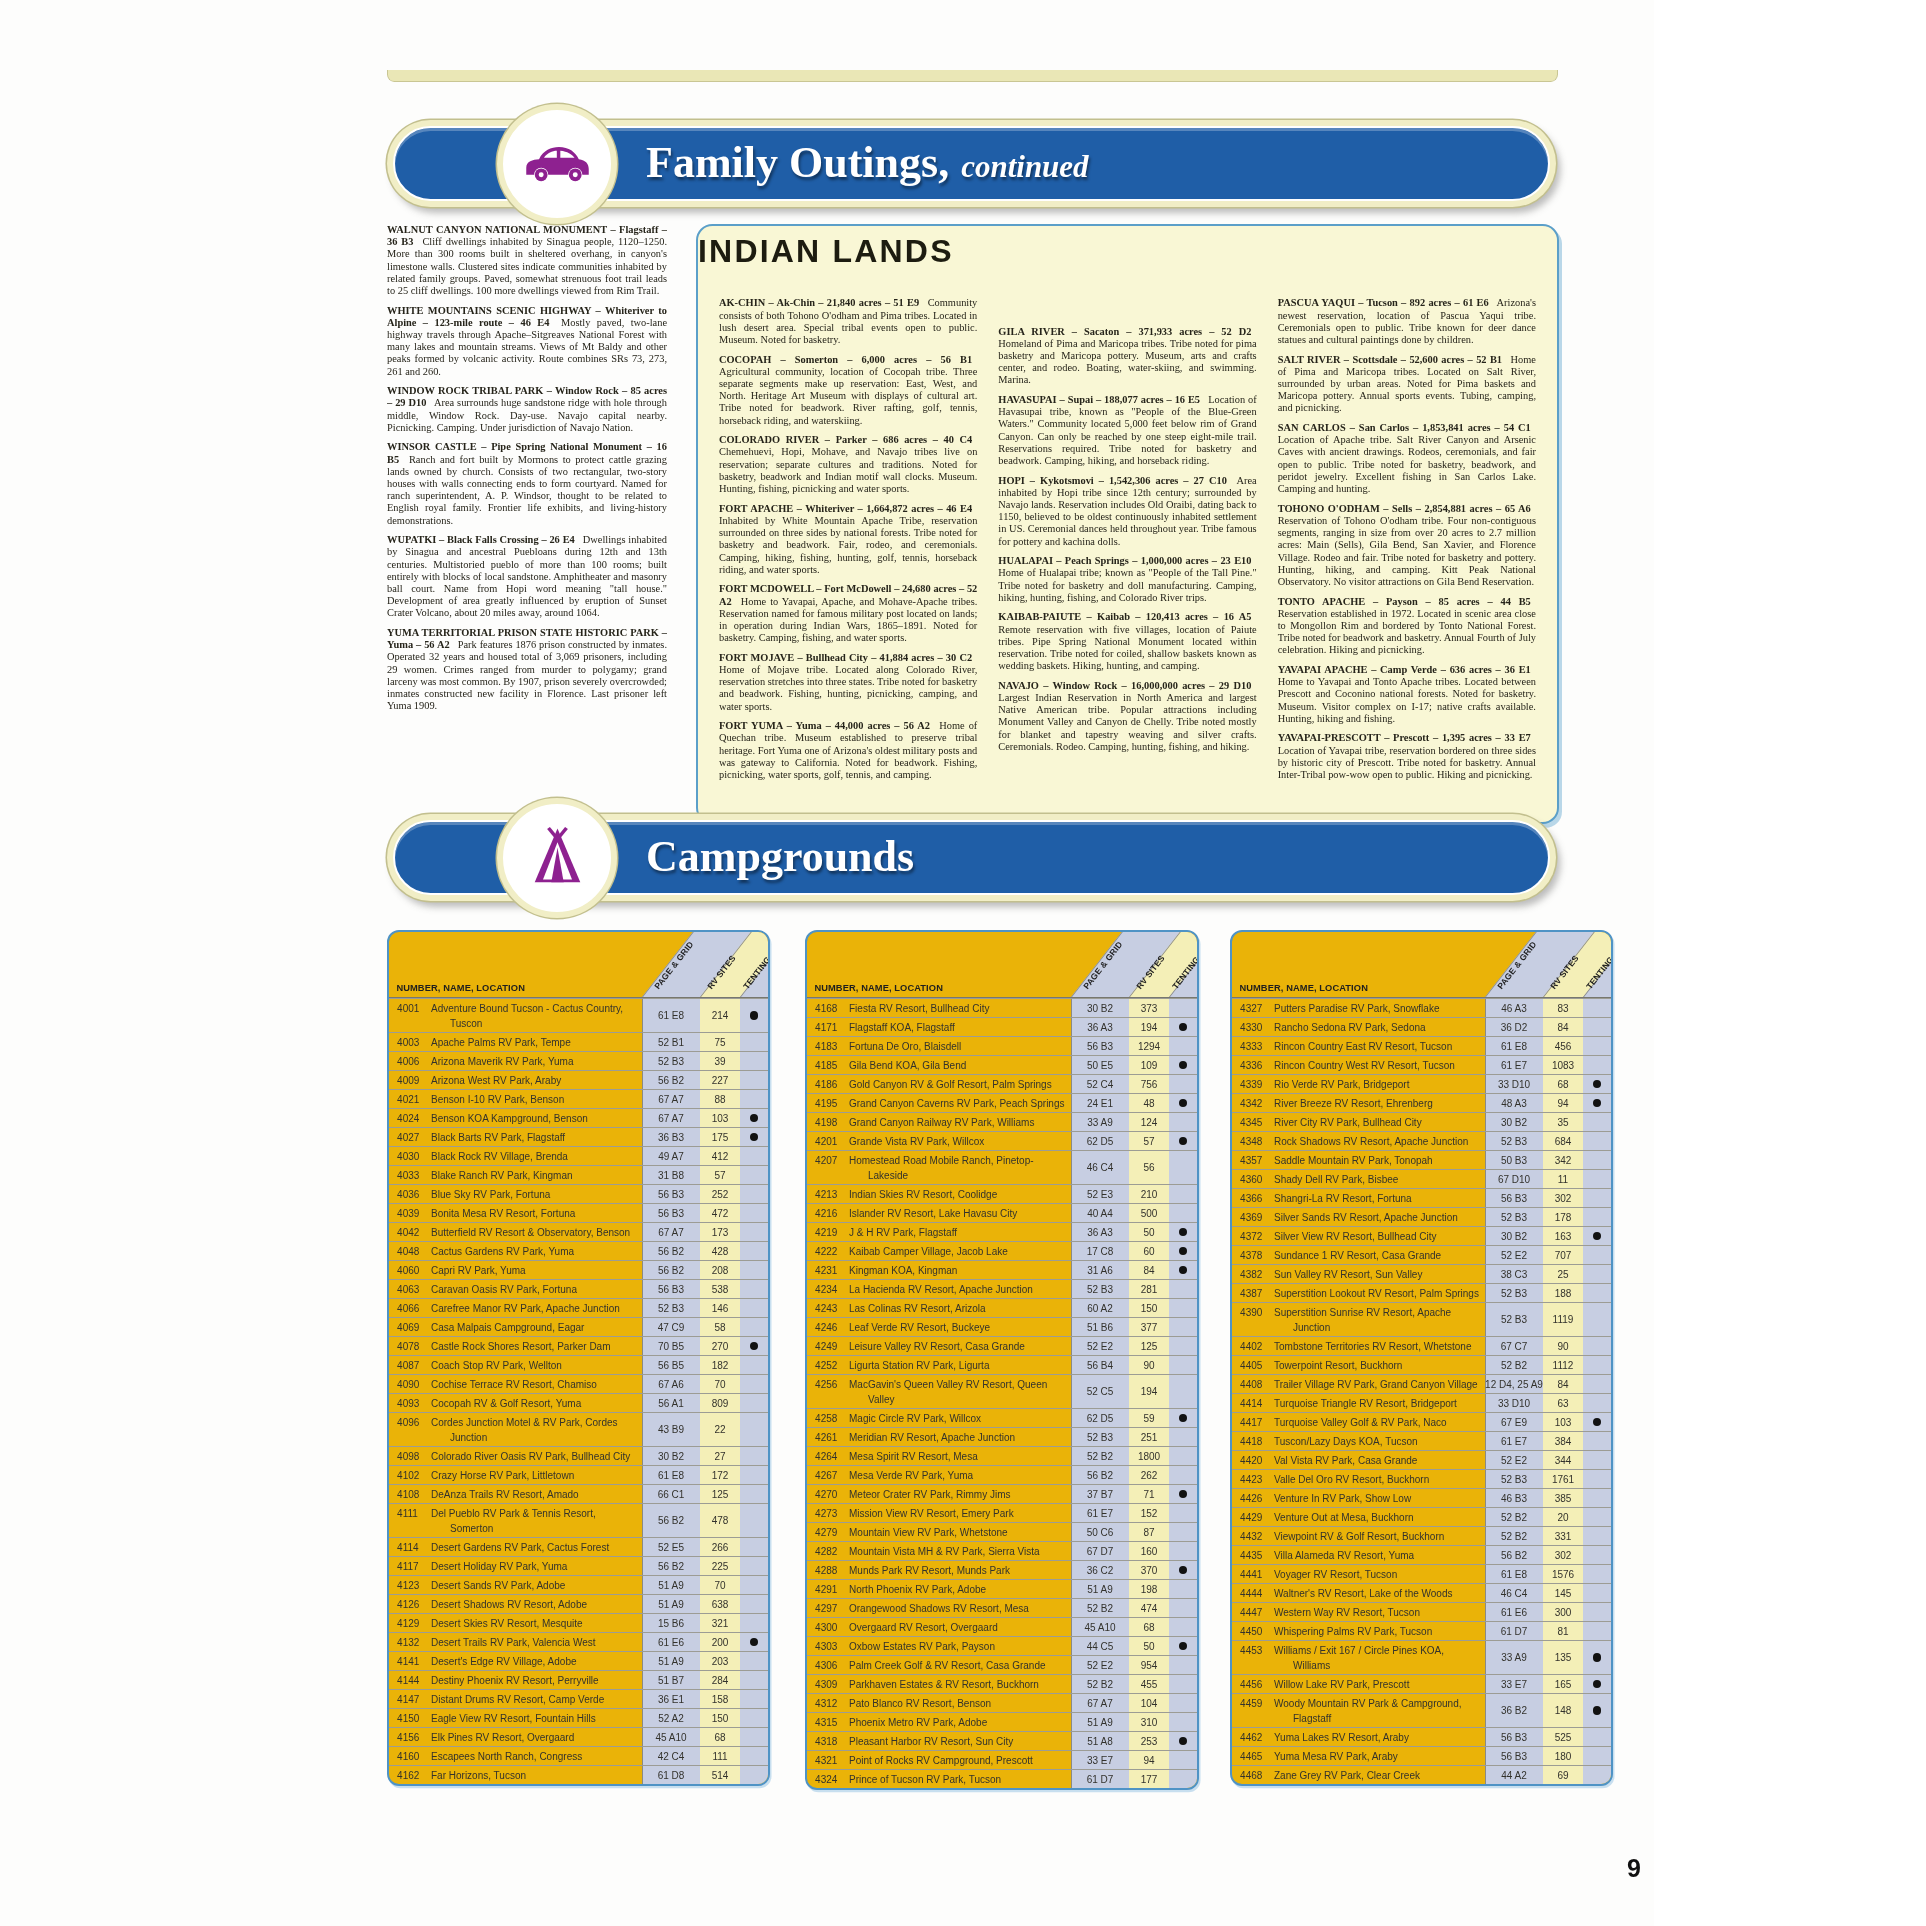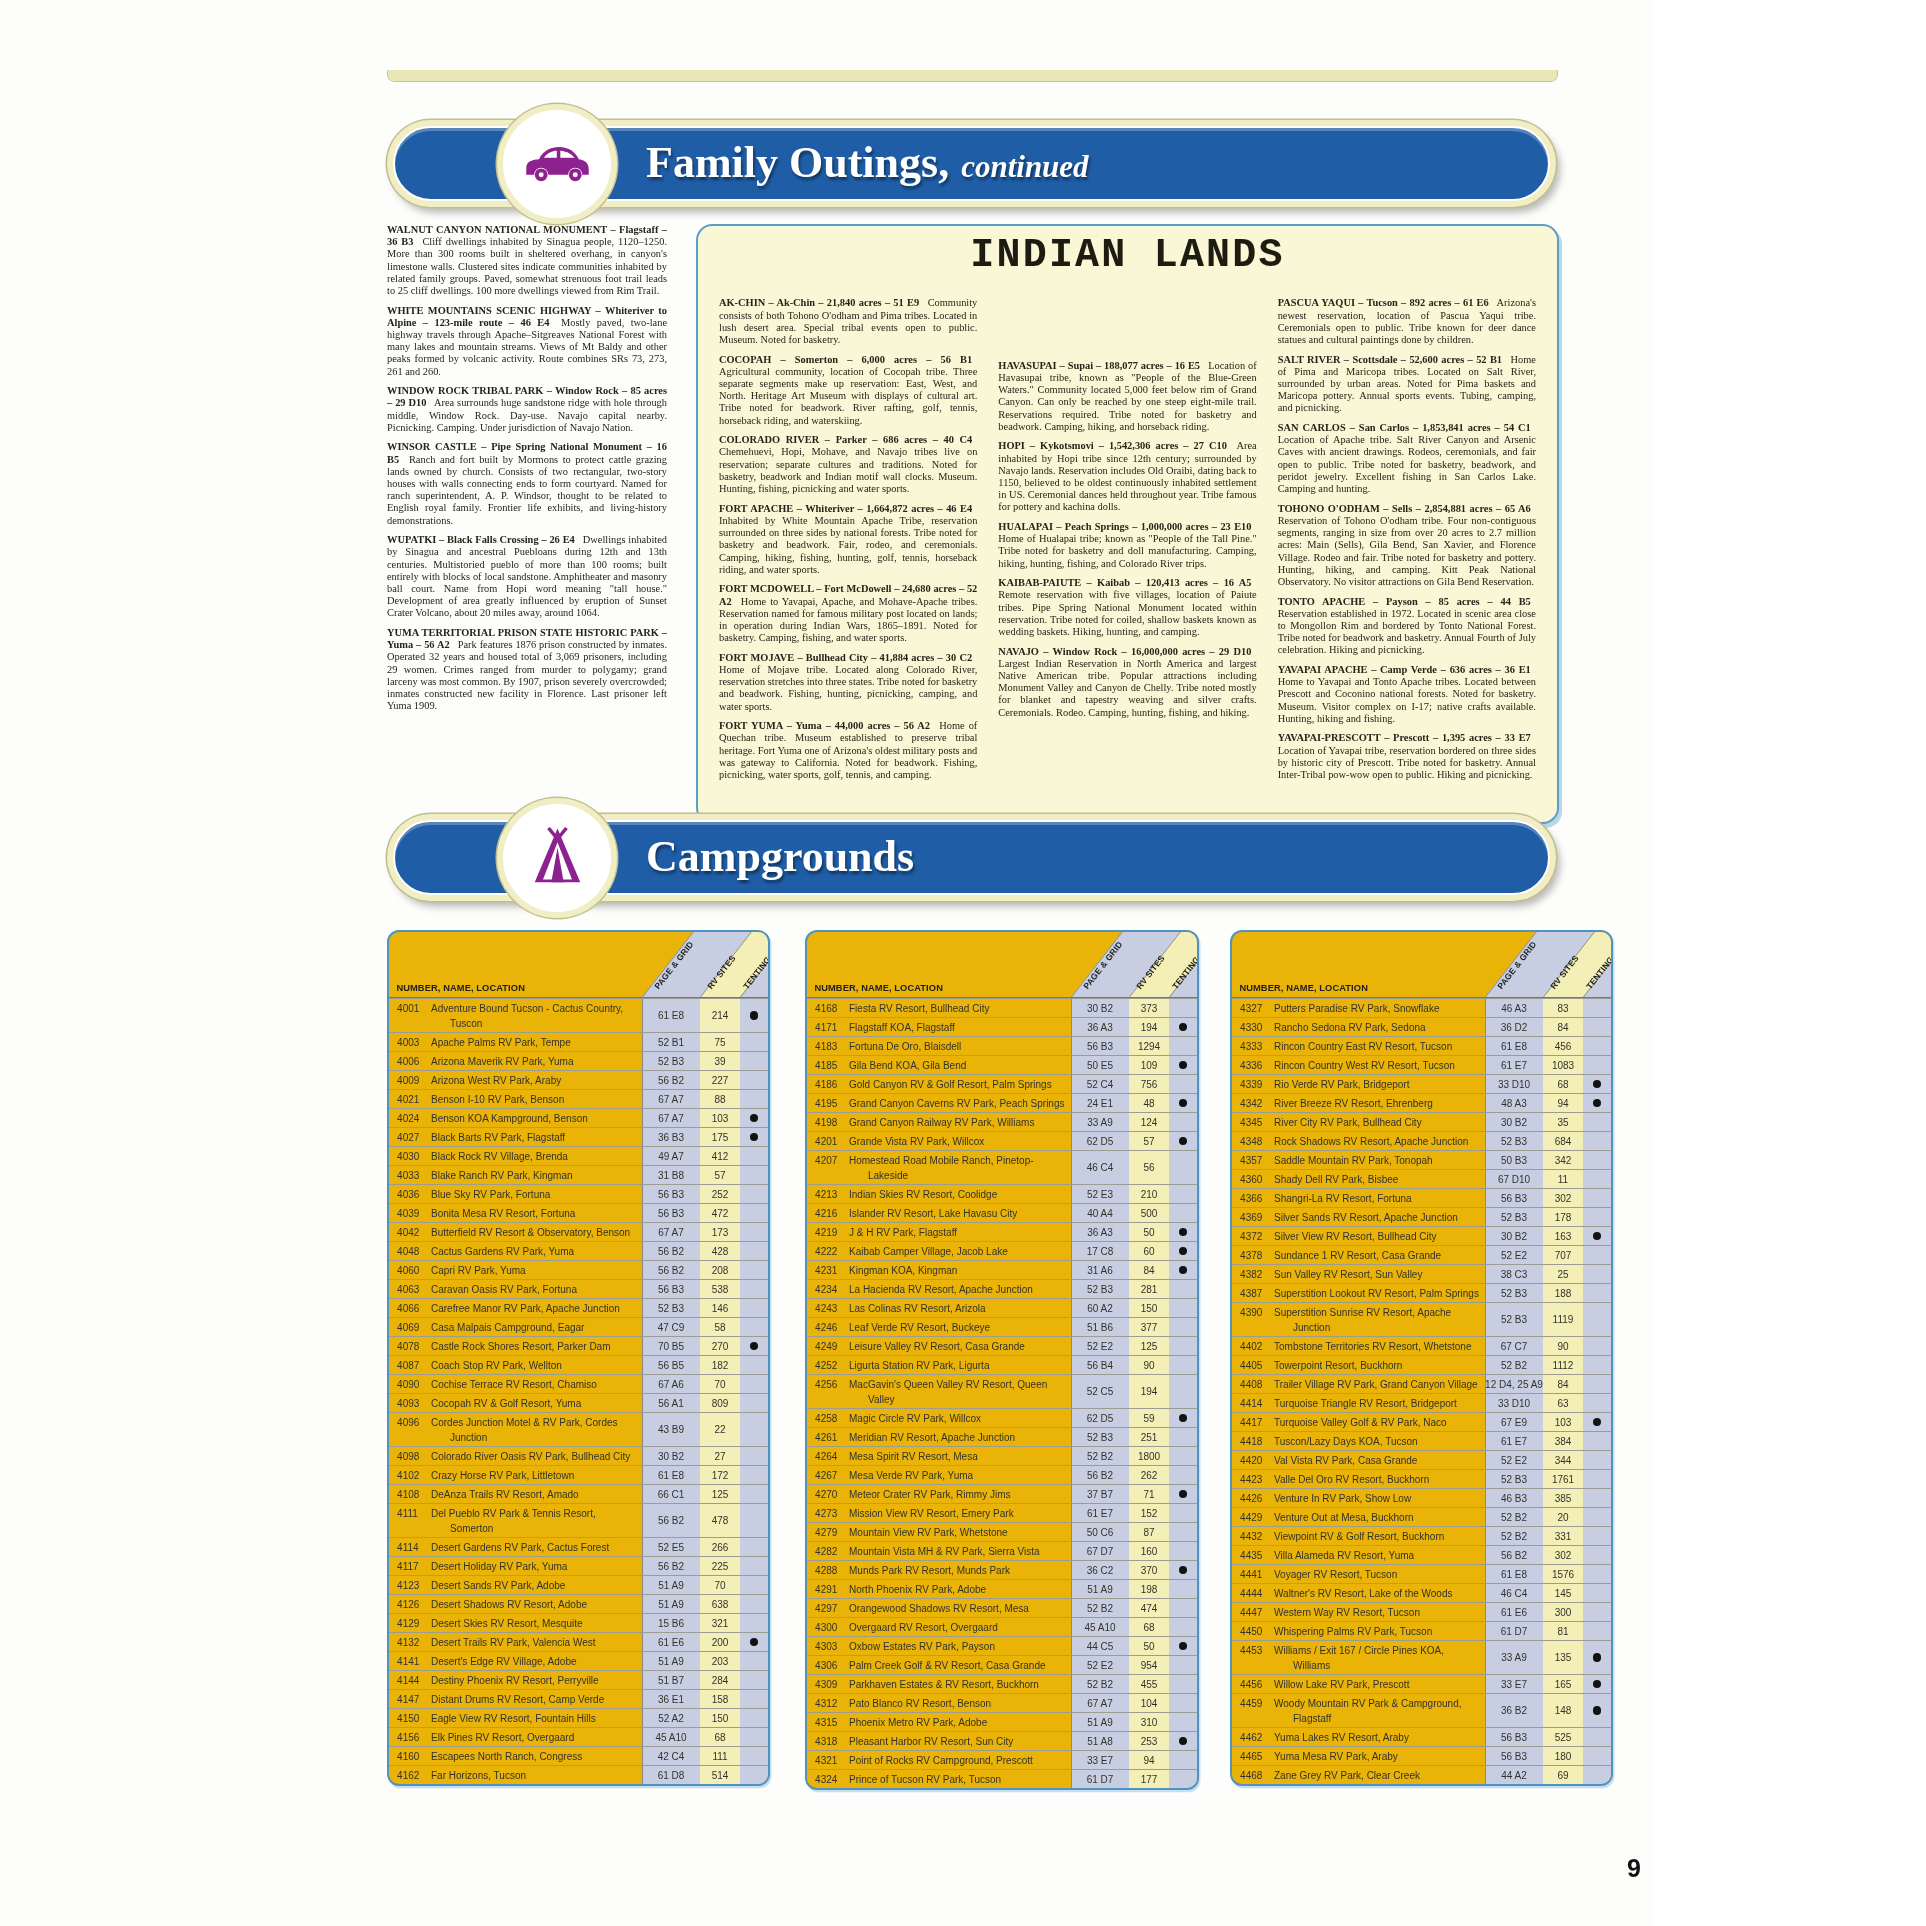--- a/index.html
+++ b/index.html
@@ -15,21 +15,21 @@
   .banner-title .cont{font-size:31px;font-style:italic;margin-left:12px;}
   #banner-outings{top:120px;}
   #banner-camp{top:814px;}
 
   
   .left-col{position:absolute;left:387px;top:224px;width:280px;height:605px;overflow:hidden;}
   .entry{margin:0 0 7.4px 0;font-family:Liberation Serif, serif;font-size:10.4px;line-height:12.2px;color:#26241a;text-align:justify;}
   .e-head{font-weight:bold;margin-right:5.2px;}
 
   .il-box{position:absolute;left:696px;top:224px;width:859px;height:596px;background:#f9f7d5;border:2.2px solid #5b9fc9;border-radius:16.3px;box-shadow:3px 3.7px 0 #b9d7e8;}
-  .il-title{position:absolute;top:7.4px;left:0;right:0;text-align:center;font-family:Liberation Mono, monospace;font-weight:bold;font-size:40px;letter-spacing:2.2px;color:#1d1c10;}
+  .il-title{position:absolute;top:7.4px;left:0;right:0;font-family:Liberation Sans, sans-serif;font-weight:bold;font-size:32px;letter-spacing:2.2px;color:#1d1c10;}
   .il-cols{position:absolute;top:47px;left:21px;right:21px;bottom:9px;display:flex;gap:21px;overflow:hidden;align-items:center;}
   .il-col{flex:1;}
 
   
   .camp-table{position:absolute;top:930px;background:#eab308;border:2.2px solid #4f93c5;border-radius:12px;box-shadow:1.5px 2.2px 0 #c8dfef;overflow:hidden;}
   #table-0{left:387px;width:379px;}
   #table-1{left:805px;width:390px;}
   #table-2{left:1230px;width:379px;}
 
   .tbl-head{position:relative;height:65px;overflow:hidden;}
@@ -101,20 +101,21 @@
       <div class="il-col">
           <p class="entry"><span class="e-head">AK-CHIN – Ak-Chin – 21,840 acres – 51 E9</span> <span class="e-body">Community consists of both Tohono O'odham and Pima tribes. Located in lush desert area. Special tribal events open to public. Museum. Noted for basketry.</span></p>
           <p class="entry"><span class="e-head">COCOPAH – Somerton – 6,000 acres – 56 B1</span> <span class="e-body">Agricultural community, location of Cocopah tribe. Three separate segments make up reservation: East, West, and North. Heritage Art Museum with displays of cultural art. Tribe noted for beadwork. River rafting, golf, tennis, horseback riding, and waterskiing.</span></p>
           <p class="entry"><span class="e-head">COLORADO RIVER – Parker – 686 acres – 40 C4</span> <span class="e-body">Chemehuevi, Hopi, Mohave, and Navajo tribes live on reservation; separate cultures and traditions. Noted for basketry, beadwork and Indian motif wall clocks. Museum. Hunting, fishing, picnicking and water sports.</span></p>
           <p class="entry"><span class="e-head">FORT APACHE – Whiteriver – 1,664,872 acres – 46 E4</span> <span class="e-body">Inhabited by White Mountain Apache Tribe, reservation surrounded on three sides by national forests. Tribe noted for basketry and beadwork. Fair, rodeo, and ceremonials. Camping, hiking, fishing, hunting, golf, tennis, horseback riding, and water sports.</span></p>
           <p class="entry"><span class="e-head">FORT MCDOWELL – Fort McDowell – 24,680 acres – 52 A2</span> <span class="e-body">Home to Yavapai, Apache, and Mohave-Apache tribes. Reservation named for famous military post located on lands; in operation during Indian Wars, 1865–1891. Noted for basketry. Camping, fishing, and water sports.</span></p>
           <p class="entry"><span class="e-head">FORT MOJAVE – Bullhead City – 41,884 acres – 30 C2</span> <span class="e-body">Home of Mojave tribe. Located along Colorado River, reservation stretches into three states. Tribe noted for basketry and beadwork. Fishing, hunting, picnicking, camping, and water sports.</span></p>
           <p class="entry"><span class="e-head">FORT YUMA – Yuma – 44,000 acres – 56 A2</span> <span class="e-body">Home of Quechan tribe. Museum established to preserve tribal heritage. Fort Yuma one of Arizona's oldest military posts and was gateway to California. Noted for beadwork. Fishing, picnicking, water sports, golf, tennis, and camping.</span></p>
         </div>
       <div class="il-col">
+          <p class="entry"><span class="e-head">GILA RIVER – Sacaton – 371,933 acres – 52 D2</span> <span class="e-body">Homeland of Pima and Maricopa tribes. Tribe noted for pima basketry and Maricopa pottery. Museum, arts and crafts center, and rodeo. Boating, water-skiing, and swimming. Marina.</span></p>
           <p class="entry"><span class="e-head">HAVASUPAI – Supai – 188,077 acres – 16 E5</span> <span class="e-body">Location of Havasupai tribe, known as "People of the Blue-Green Waters." Community located 5,000 feet below rim of Grand Canyon. Can only be reached by one steep eight-mile trail. Reservations required. Tribe noted for basketry and beadwork. Camping, hiking, and horseback riding.</span></p>
           <p class="entry"><span class="e-head">HOPI – Kykotsmovi – 1,542,306 acres – 27 C10</span> <span class="e-body">Area inhabited by Hopi tribe since 12th century; surrounded by Navajo lands. Reservation includes Old Oraibi, dating back to 1150, believed to be oldest continuously inhabited settlement in US. Ceremonial dances held throughout year. Tribe famous for pottery and kachina dolls.</span></p>
           <p class="entry"><span class="e-head">HUALAPAI – Peach Springs – 1,000,000 acres – 23 E10</span> <span class="e-body">Home of Hualapai tribe; known as "People of the Tall Pine." Tribe noted for basketry and doll manufacturing. Camping, hiking, hunting, fishing, and Colorado River trips.</span></p>
           <p class="entry"><span class="e-head">KAIBAB-PAIUTE – Kaibab – 120,413 acres – 16 A5</span> <span class="e-body">Remote reservation with five villages, location of Paiute tribes. Pipe Spring National Monument located within reservation. Tribe noted for coiled, shallow baskets known as wedding baskets. Hiking, hunting, and camping.</span></p>
           <p class="entry"><span class="e-head">NAVAJO – Window Rock – 16,000,000 acres – 29 D10</span> <span class="e-body">Largest Indian Reservation in North America and largest Native American tribe. Popular attractions including Monument Valley and Canyon de Chelly. Tribe noted mostly for blanket and tapestry weaving and silver crafts. Ceremonials. Rodeo. Camping, hunting, fishing, and hiking.</span></p>
         </div>
       <div class="il-col">
           <p class="entry"><span class="e-head">PASCUA YAQUI – Tucson – 892 acres – 61 E6</span> <span class="e-body">Arizona's newest reservation, location of Pascua Yaqui tribe. Ceremonials open to public. Tribe known for deer dance statues and cultural paintings done by children.</span></p>
           <p class="entry"><span class="e-head">SALT RIVER – Scottsdale – 52,600 acres – 52 B1</span> <span class="e-body">Home of Pima and Maricopa tribes. Located on Salt River, surrounded by urban areas. Noted for Pima baskets and Maricopa pottery. Annual sports events. Tubing, camping, and picnicking.</span></p>
           <p class="entry"><span class="e-head">SAN CARLOS – San Carlos – 1,853,841 acres – 54 C1</span> <span class="e-body">Location of Apache tribe. Salt River Canyon and Arsenic Caves with ancient drawings. Rodeos, ceremonials, and fair open to public. Tribe noted for basketry, beadwork, and peridot jewelry. Excellent fishing in San Carlos Lake. Camping and hunting.</span></p>

